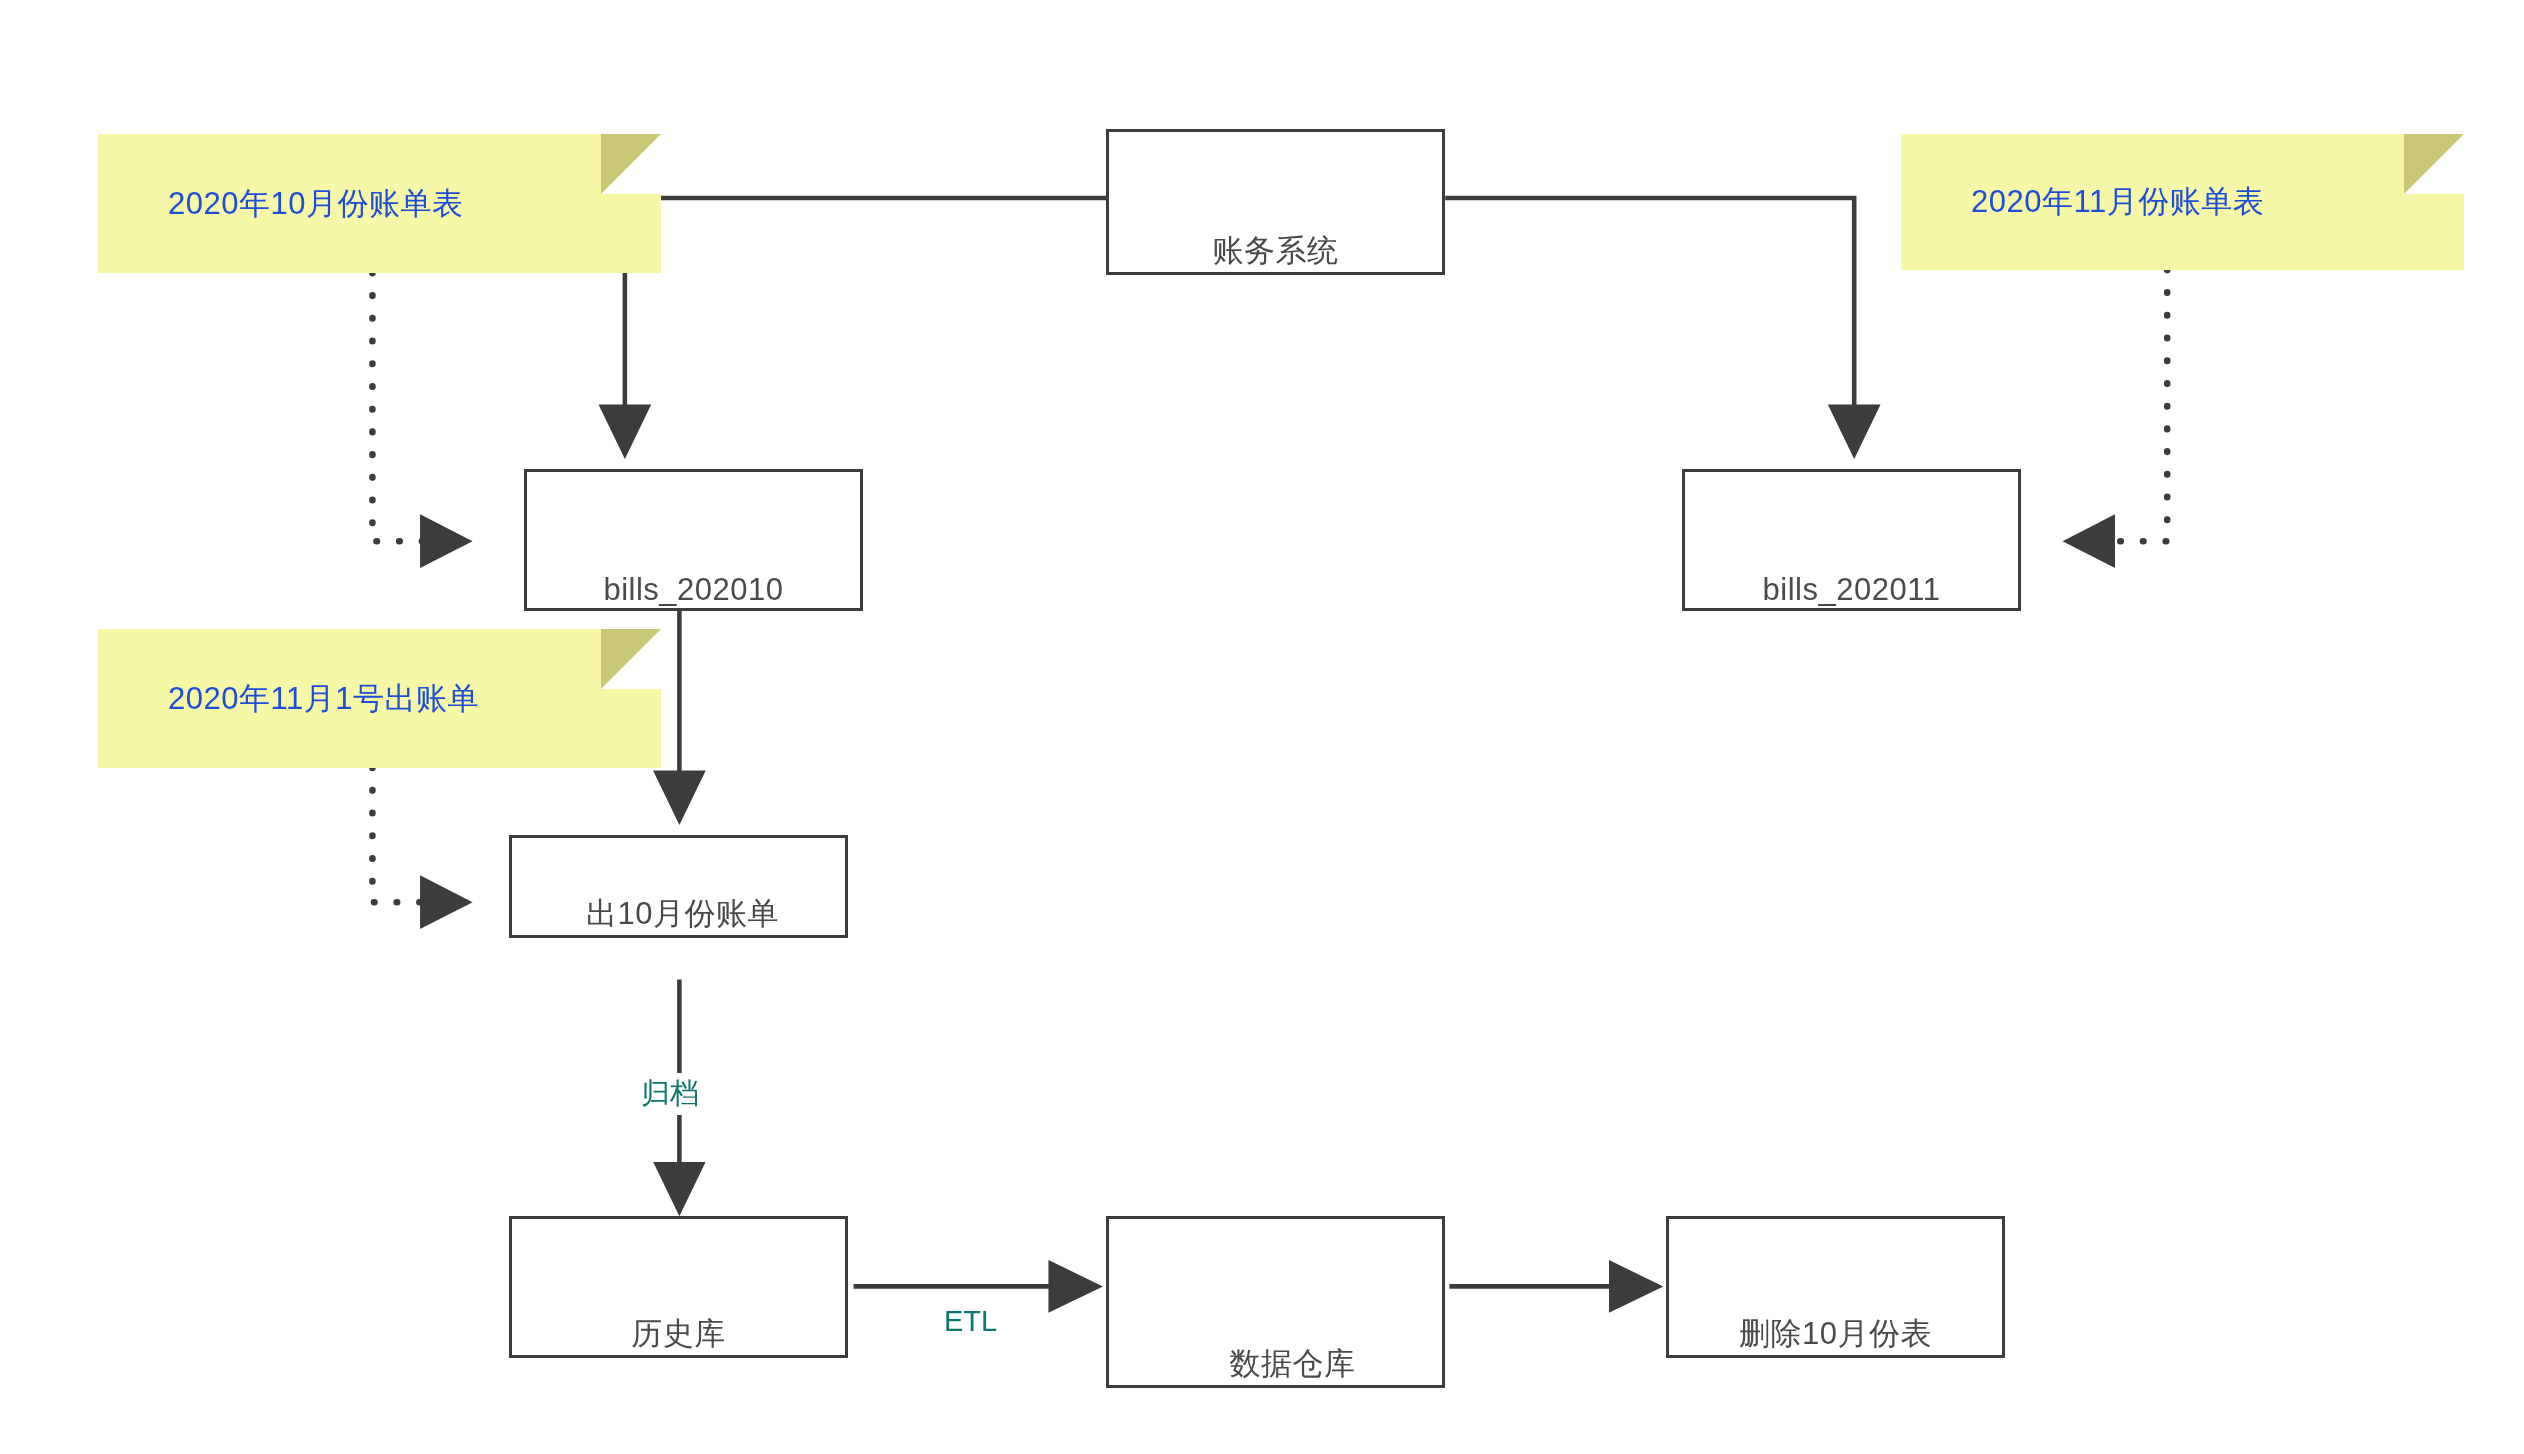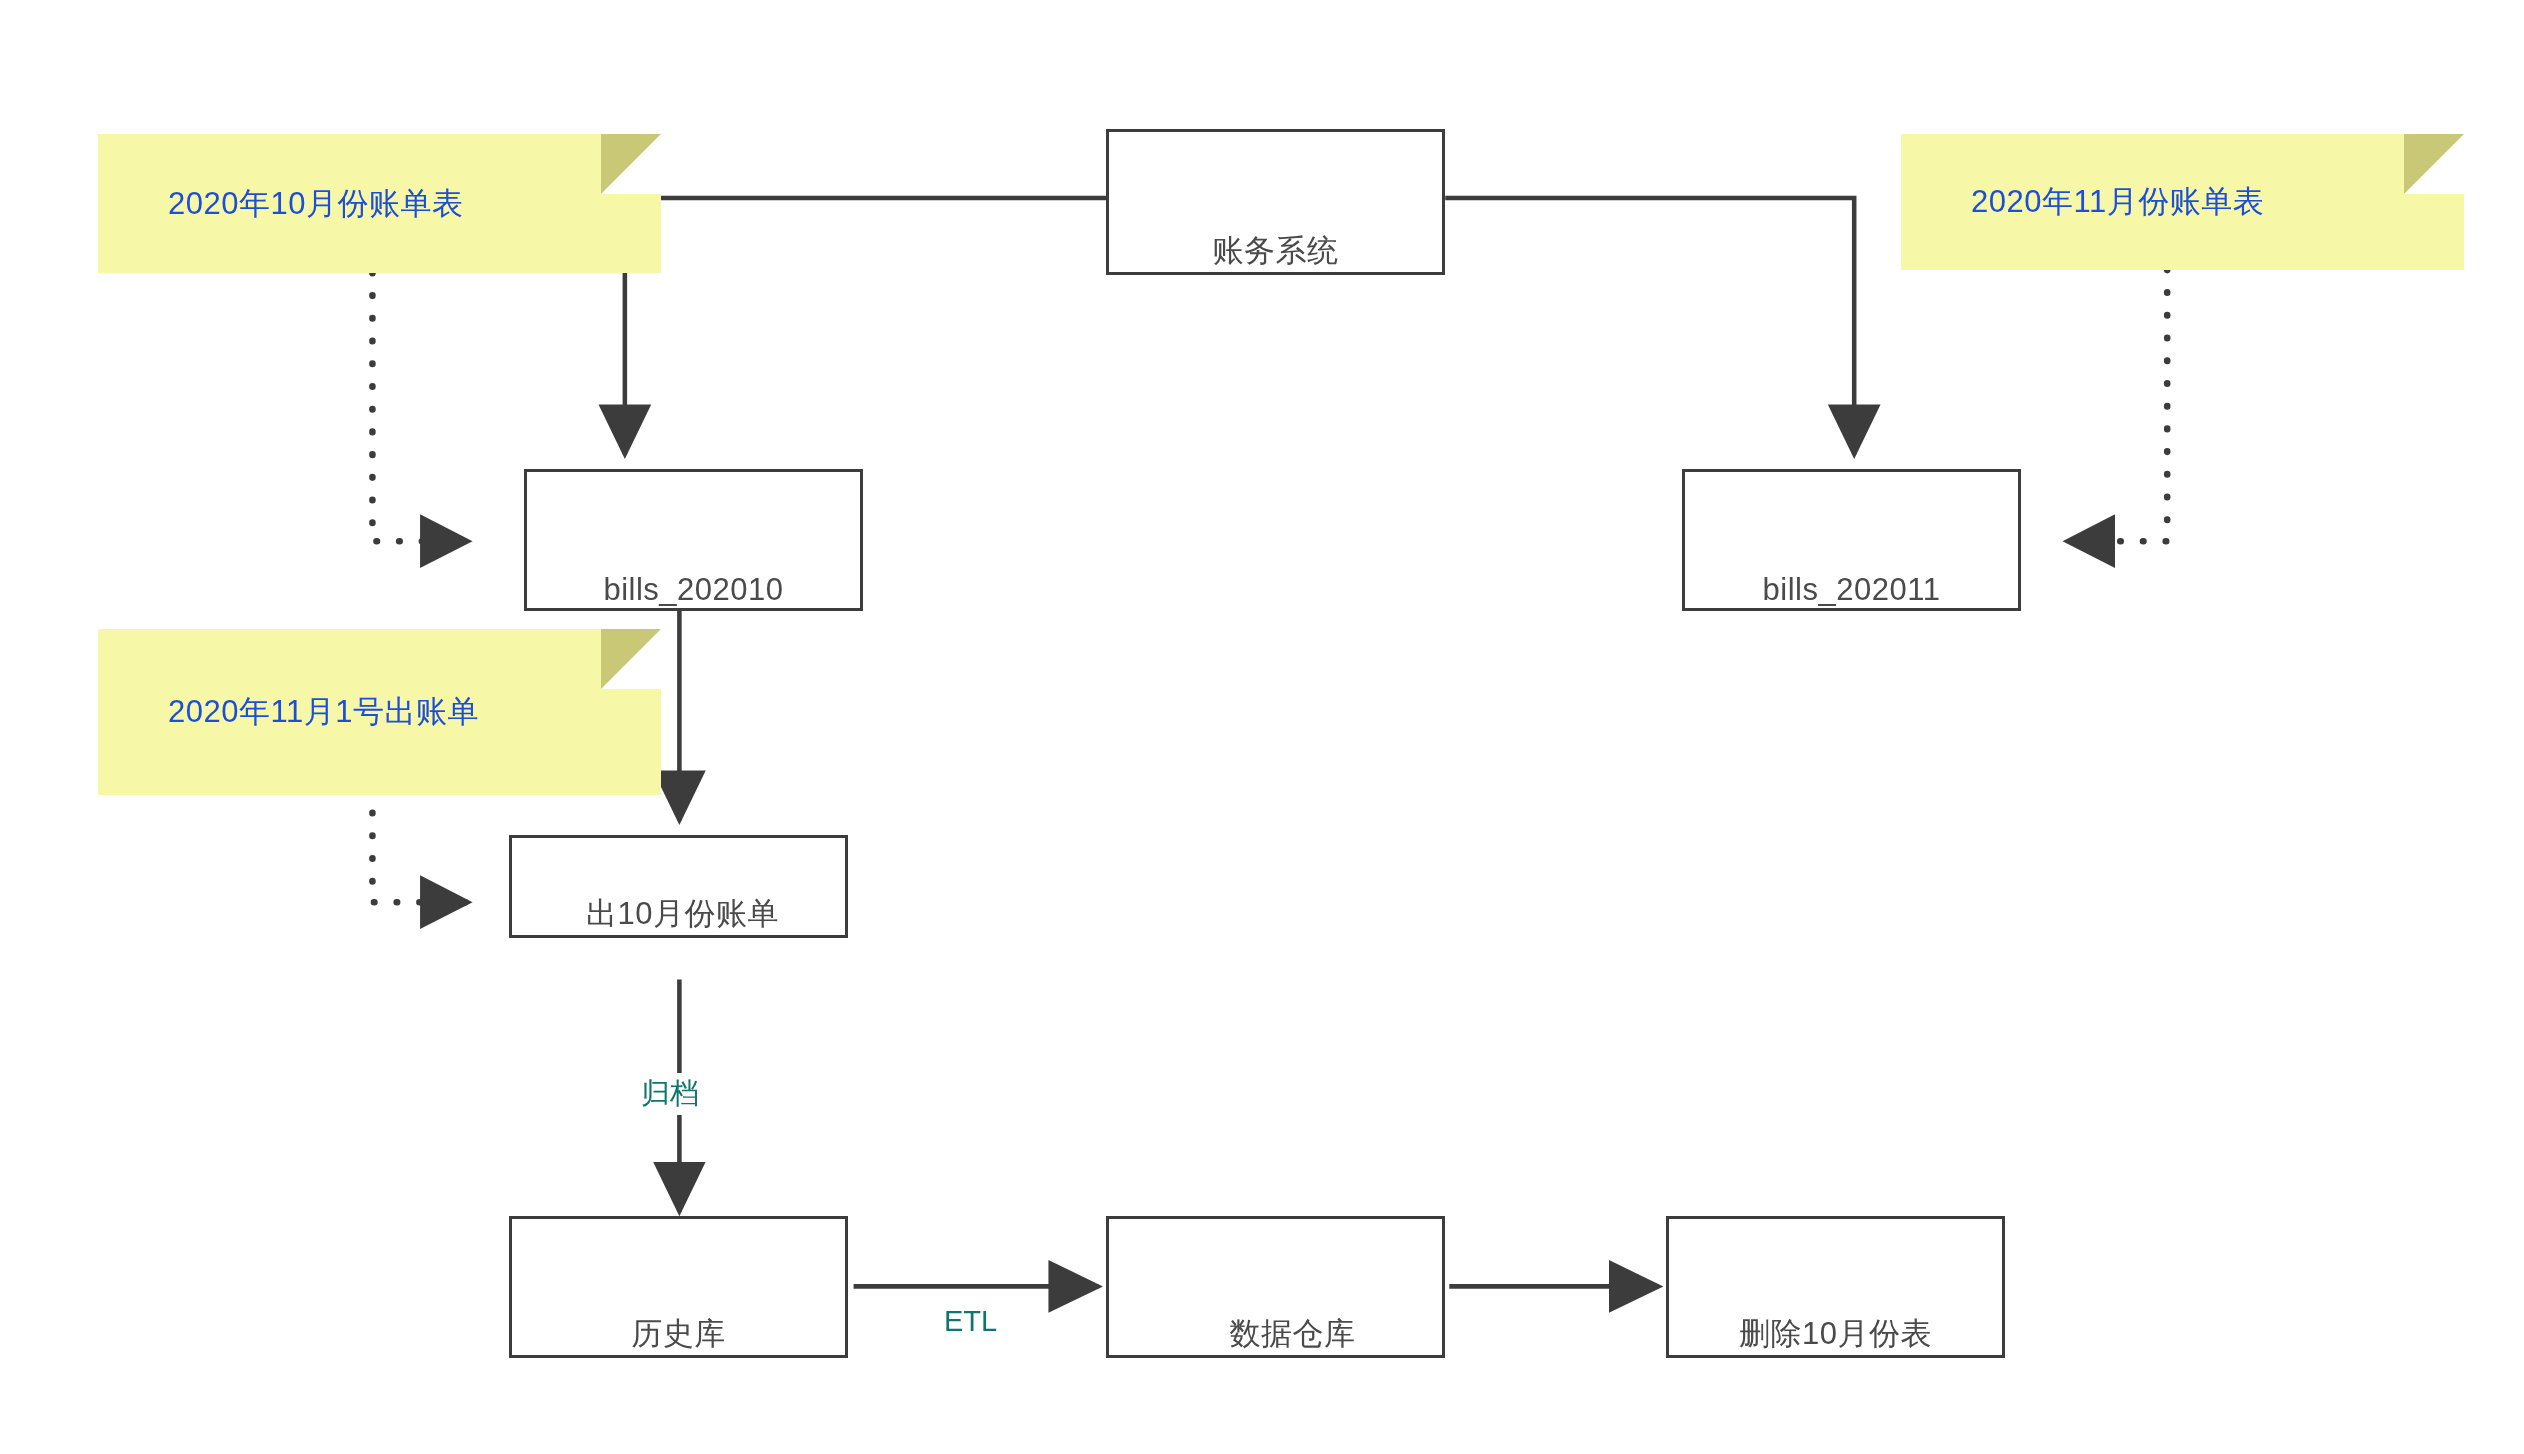--- a/index.html
+++ b/index.html
@@ -104,21 +104,21 @@
     <path d="M 1690,2548 L 2175,2548" fill="none" stroke="#3c3c3c" stroke-width="9" marker-end="url(#arrow-solid)"></path>
 
     <path d="M 2870,2548 L 3285,2548" fill="none" stroke="#3c3c3c" stroke-width="9" marker-end="url(#arrow-solid)"></path>
   </svg>
 
   <div class="sticky-note" style="left:98px; top:134px; width:563px; height:139px;">
     <span class="note-text">2020年10月份账单表</span>
     <span class="note-fold"></span>
   </div>
 
-  <div class="sticky-note" style="left:98px; top:629px; width:563px; height:166px;">
+  <div class="sticky-note" style="left:98px; top:629px; width:563px; height:139px;">
     <span class="note-text">2020年11月1号出账单</span>
     <span class="note-fold"></span>
   </div>
 
   <div class="sticky-note" style="left:1901px; top:134px; width:563px; height:136px;">
     <span class="note-text">2020年11月份账单表</span>
     <span class="note-fold"></span>
   </div>
 
   <div class="node-box" style="left:1106px; top:129px; width:339px; height:146px;">
@@ -134,21 +134,21 @@
   </div>
 
   <div class="node-box" style="left:509px; top:835px; width:339px; height:103px;padding-left:8px;">
     <span>出10月份账单</span>
   </div>
 
   <div class="node-box" style="left:509px; top:1216px; width:339px; height:142px;">
     <span>历史库</span>
   </div>
 
-  <div class="node-box" style="left:1106px; top:1216px; width:339px; height:142px;padding-left:34px;">
+  <div class="node-box" style="left:1106px; top:1216px; width:339px; height:172px;padding-left:34px;">
     <span>数据仓库</span>
   </div>
 
   <div class="node-box" style="left:1666px; top:1216px; width:339px; height:142px;">
     <span>删除10月份表</span>
   </div>
 
   <div class="edge-label" style="left:634px; top:1073px;">归档</div>
 
   <div class="edge-label" style="left:937px; top:1304px;">ETL</div>

